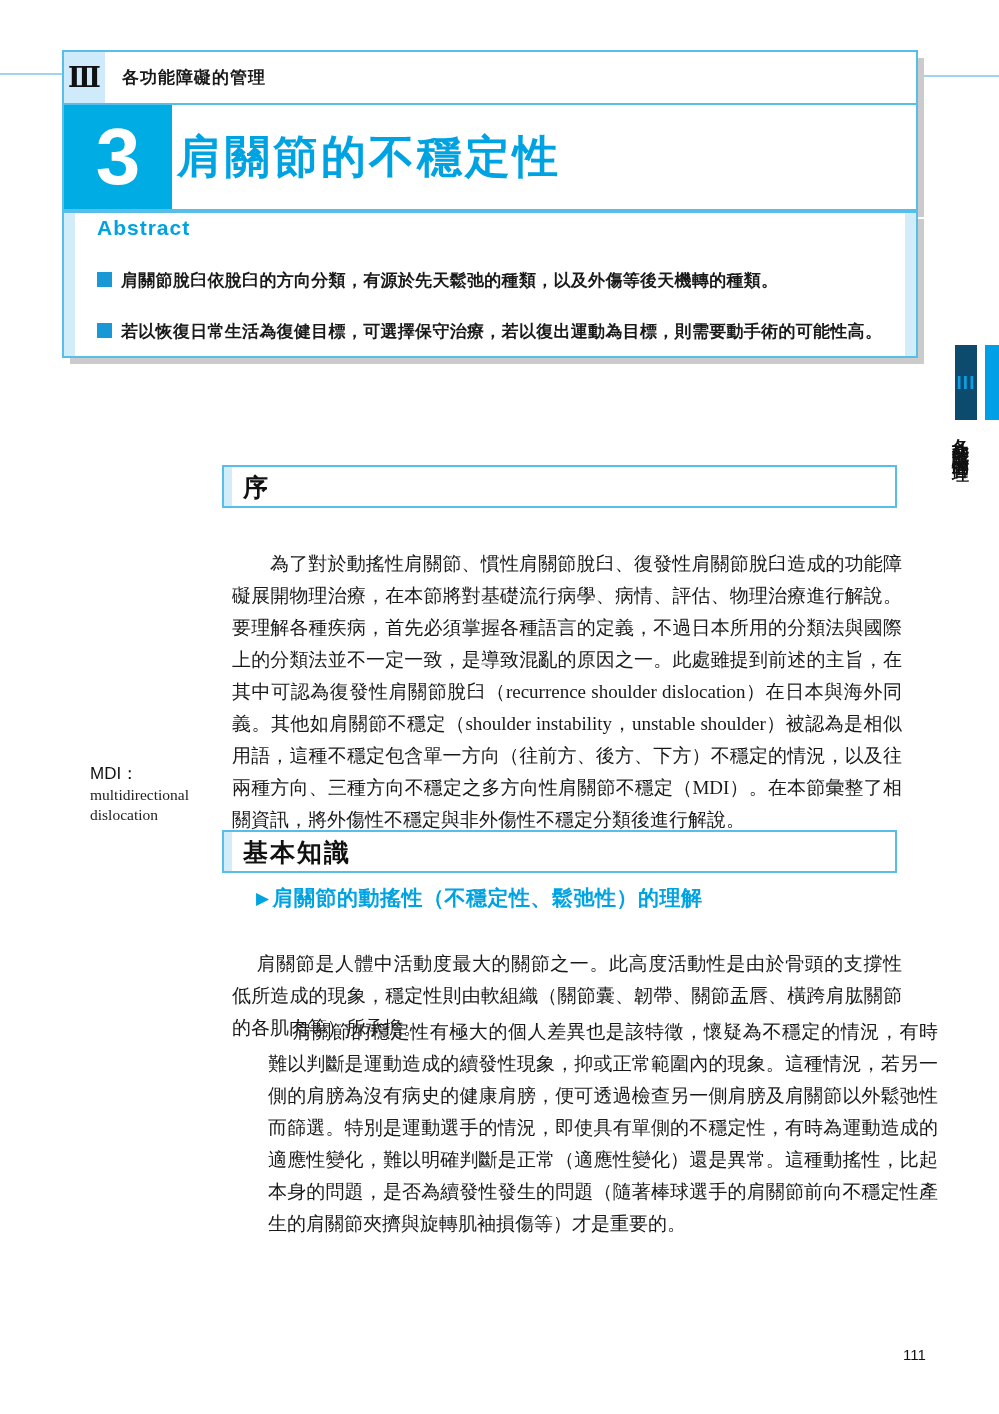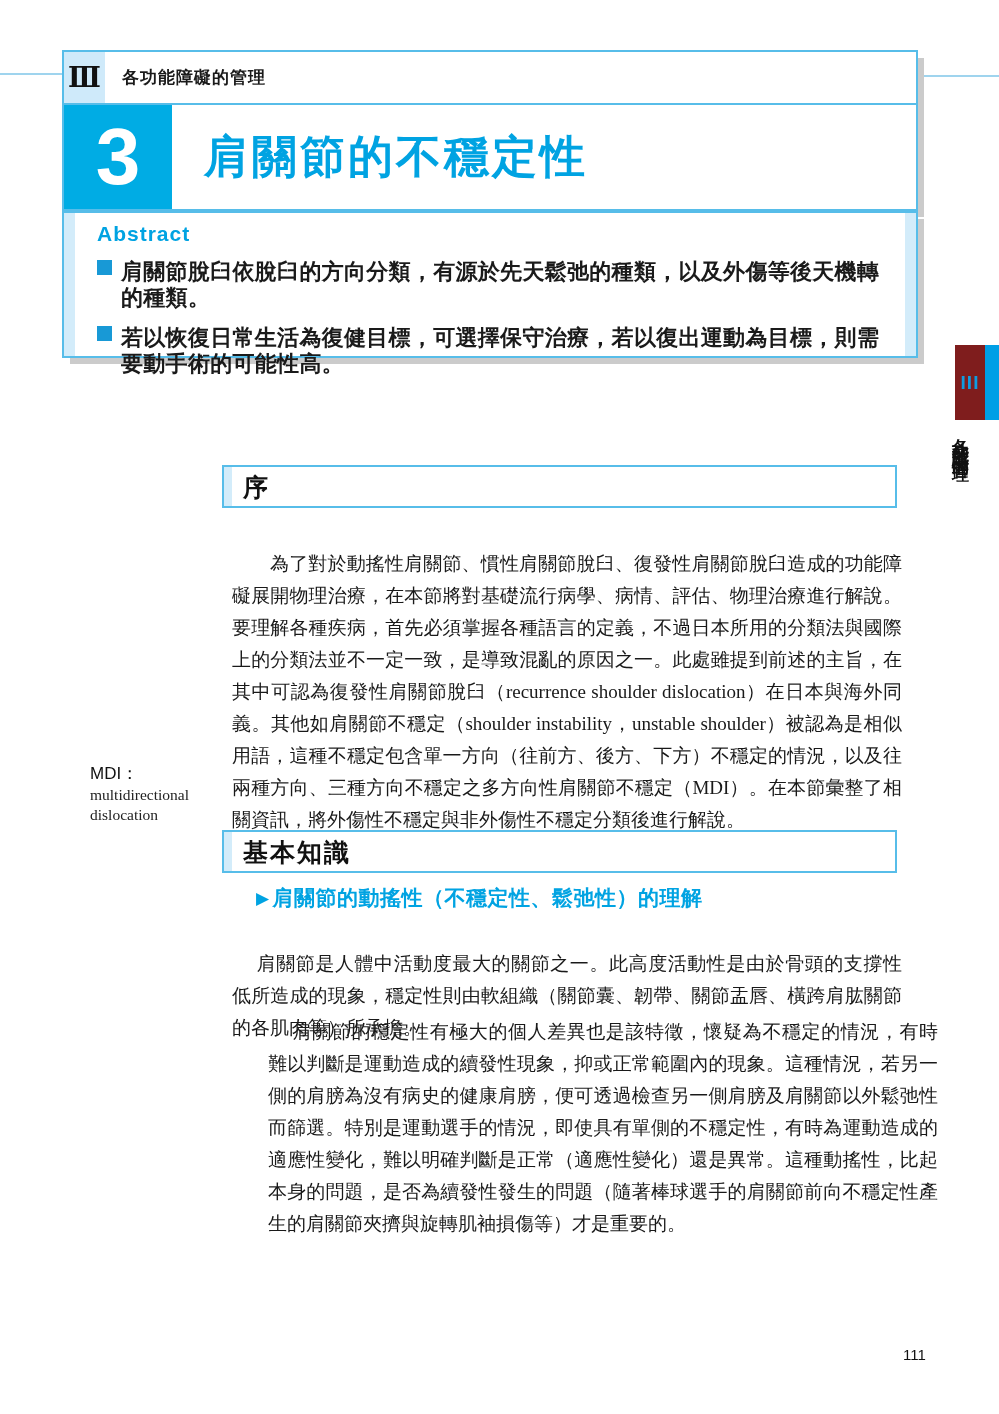--- a/index.html
+++ b/index.html
@@ -14,38 +14,38 @@
   
   .header-box{position:absolute;left:62px;top:50px;width:856px;height:161px;background:#fff;
               border:2px solid #57bde9;box-shadow:7px 7px 0 -1px #cbcbcb;box-sizing:border-box;}
   .chapter-row{display:flex;align-items:stretch;height:51px;border-bottom:2px solid #57bde9;}
   .chapter-chip{width:41px;background:#cfeafa;display:flex;align-items:center;justify-content:center;
                 font-family:"Liberation Serif","DejaVu Serif",serif;font-weight:bold;font-size:27px;color:#111;}
   .chapter-title{display:flex;align-items:center;padding-left:17px;font-size:17px;font-weight:bold;letter-spacing:1px;}
   .title-row{display:flex;align-items:stretch;height:104px;}
   .num-chip{width:108px;background:#00ace4;display:flex;align-items:center;justify-content:center;
             color:#fff;font-size:80px;font-weight:bold;line-height:1;}
-  .section-title{display:flex;align-items:center;padding-left:32px;
+  .section-title{display:flex;align-items:center;padding-left:5px;
                  font-family:"Liberation Serif","DejaVu Serif",serif;font-weight:bold;
                  font-size:45px;color:#00a3e2;letter-spacing:3px;}
 
   
   .abstract-box{position:absolute;left:62px;top:211px;width:856px;height:147px;background:#fff;
                 border:2px solid #57bde9;box-shadow:7px 7px 0 -1px #cbcbcb;box-sizing:border-box;}
   .abstract-box .pale-strip{position:absolute;top:0;bottom:0;width:11px;background:#d3ecfa;}
   .abstract-box .pale-strip.left{left:0;}
   .abstract-box .pale-strip.right{right:0;}
-  .abstract-inner{position:absolute;left:33px;top:9px;right:20px;}
+  .abstract-inner{position:absolute;left:33px;top:3px;right:20px;}
   .abstract-label{color:#00a3e2;font-size:21px;font-weight:bold;letter-spacing:1px;}
-  .abstract-bullet{display:flex;align-items:flex-start;margin-top:13px;font-size:22px;font-weight:600;
+  .abstract-bullet{display:flex;align-items:flex-start;margin-top:31px;font-size:17px;font-weight:600;
                    letter-spacing:.3px;line-height:1.2;}
   .bullet-sq{flex:0 0 auto;width:15px;height:15px;background:#1899d6;margin:1px 9px 0 0;}
 
   
-  .side-tab{position:absolute;left:955px;top:345px;width:30px;height:75px;background:#7f1d1d;
+  .side-tab{position:absolute;left:955px;top:345px;width:22px;height:75px;background:#0c4a6e;
             display:flex;align-items:center;justify-content:center;color:#0f9ce0;
             font-weight:bold;font-size:19px;letter-spacing:1px;}
   .side-strip{position:absolute;left:985px;top:345px;width:14px;height:75px;background:#009fe6;}
   .side-vtext{position:absolute;left:949px;top:424px;writing-mode:vertical-rl;text-orientation:upright;
               font-size:17px;font-weight:bold;letter-spacing:4px;color:#111;}
 
   
   .h-box{position:absolute;left:222px;width:675px;height:43px;background:#fff;
          border:2px solid #57bde9;box-sizing:border-box;}
   .h-box .pale-strip{position:absolute;left:0;top:0;bottom:0;width:8px;background:#d3ecfa;}

